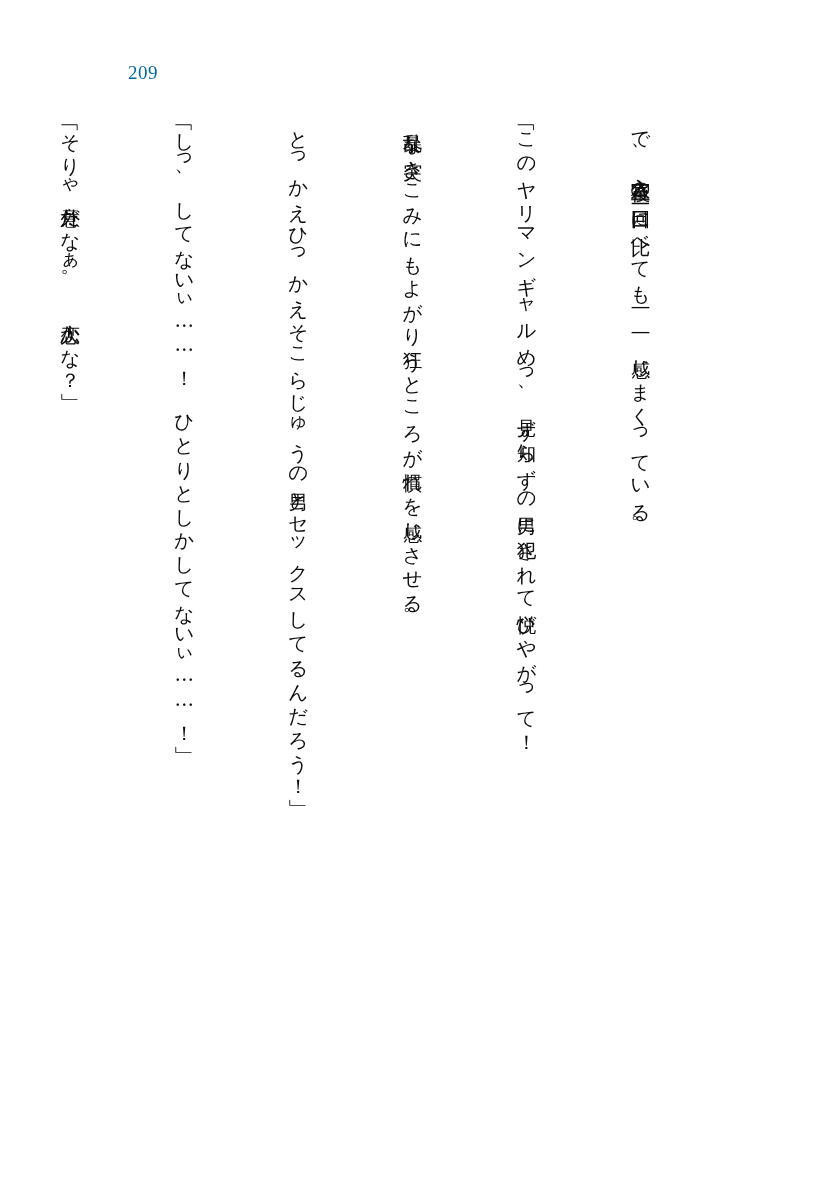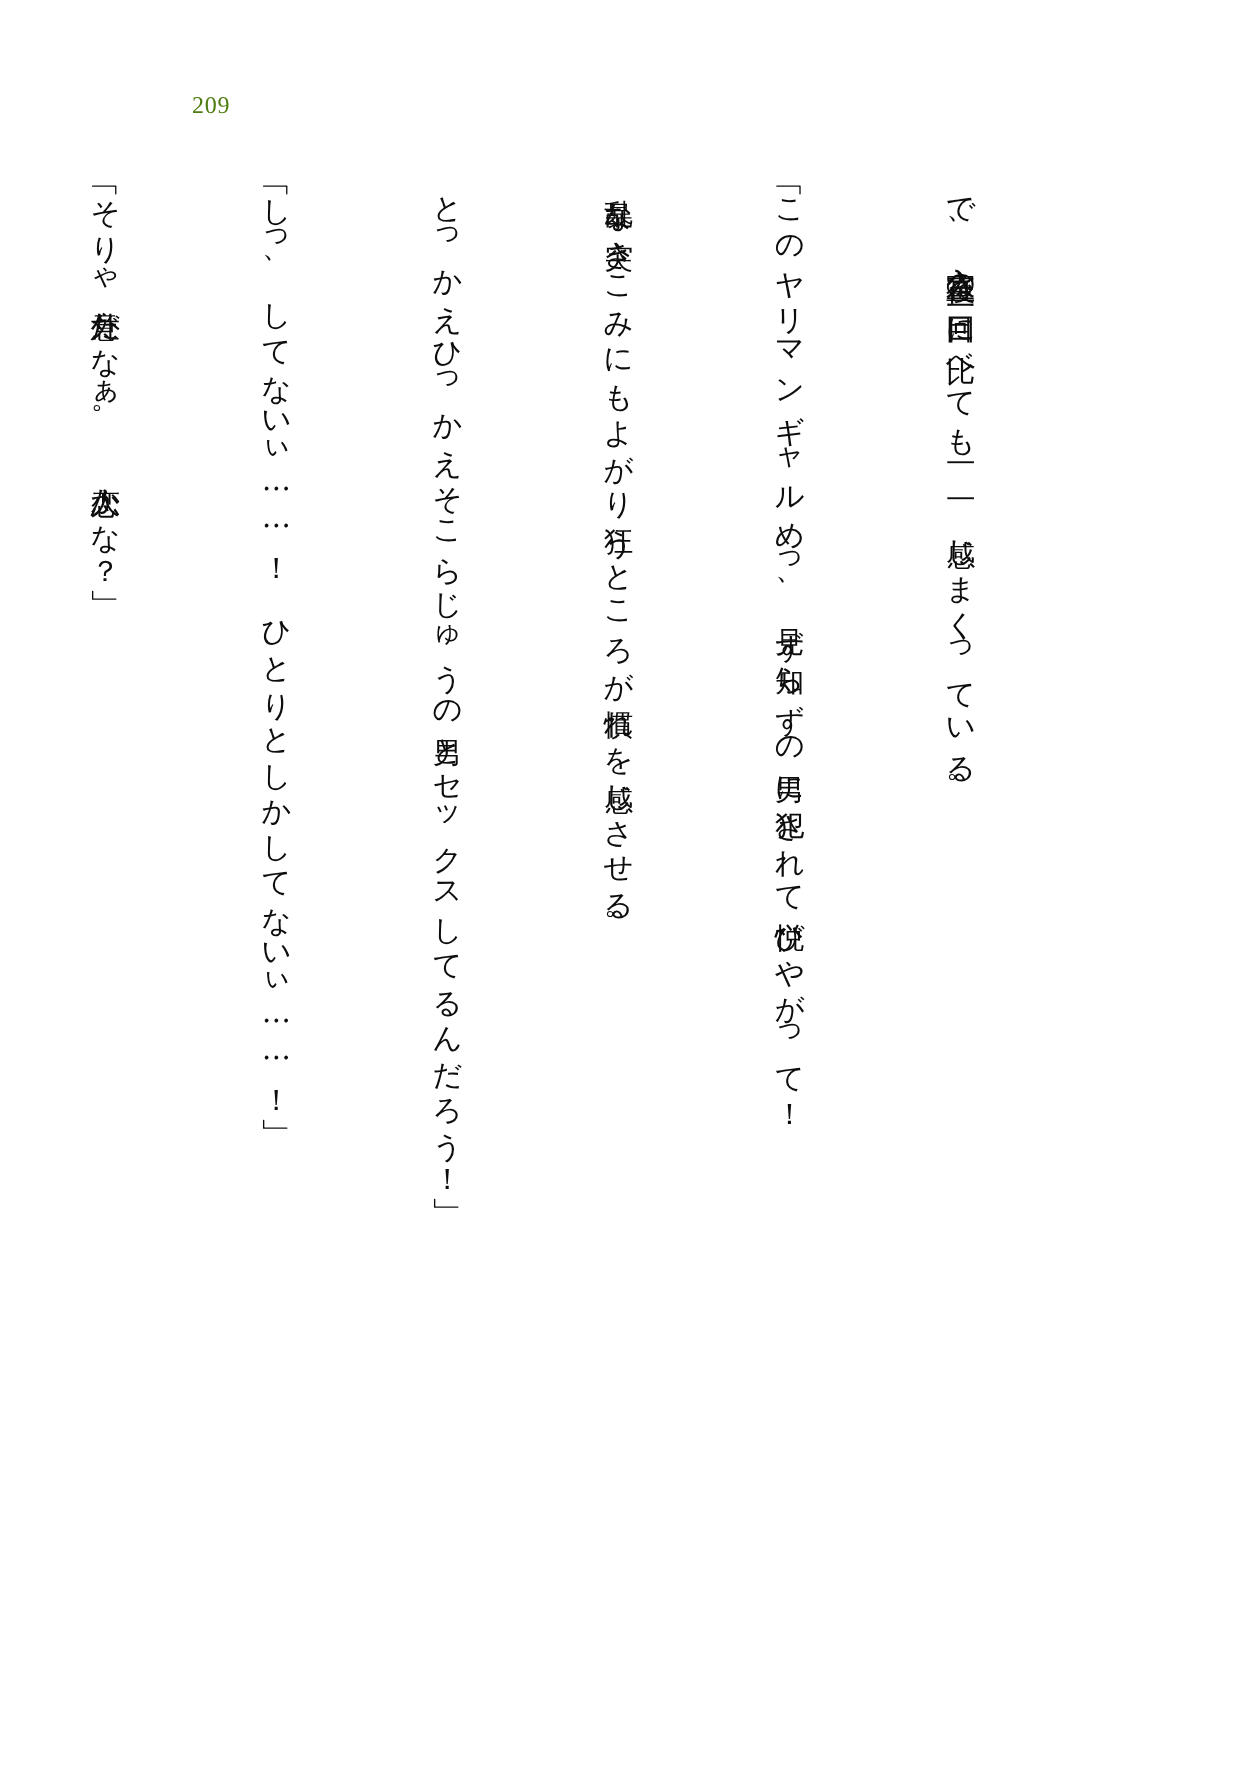--- a/index.html
+++ b/index.html
@@ -15,23 +15,23 @@
     width: 827px;
     height: 1182px;
     background: #ffffff;
     overflow: hidden;
     box-sizing: border-box;
   }
   .page-number {
     position: absolute;
     top: 62px;
     left: 128px;
-    font-size: 16px;
+    font-size: 19px;
     letter-spacing: 0.5px;
-    color: #4d7c0f;
+    color: #0369a1;
     font-family: "Liberation Serif", "DejaVu Serif", serif;
   }
   .text-block {
     position: absolute;
     top: 118px;
     right: 92px;
     height: 900px;
     width: 660px;
     writing-mode: vertical-rl;
     text-orientation: upright;

